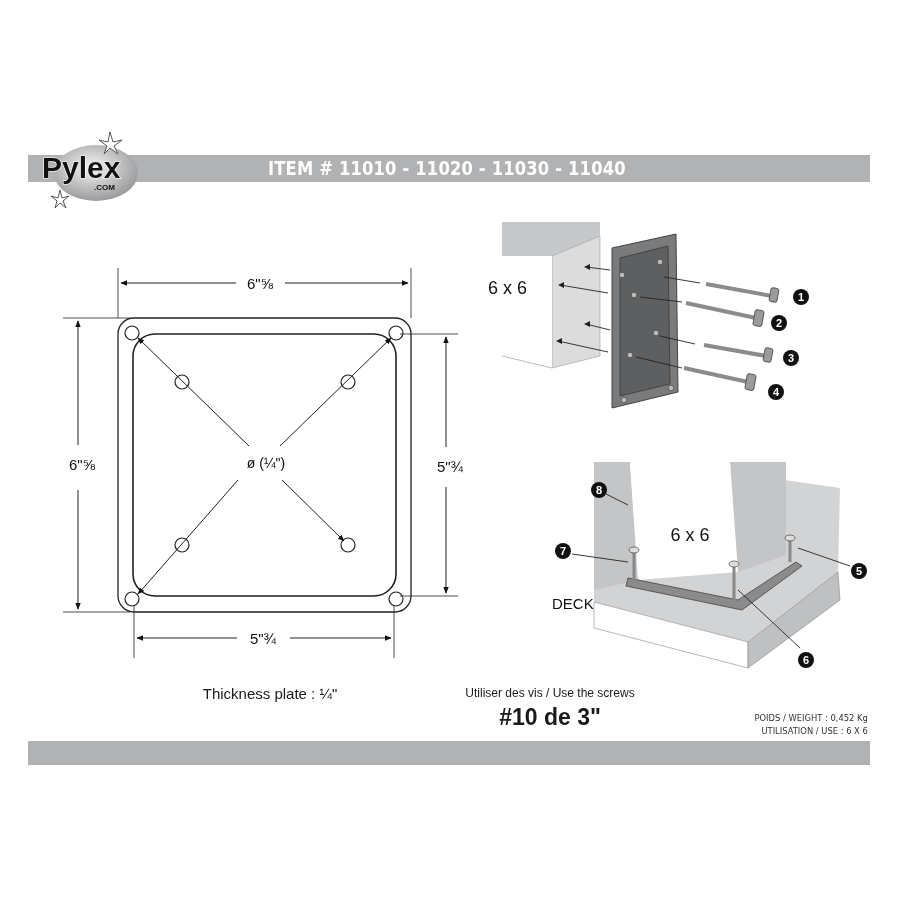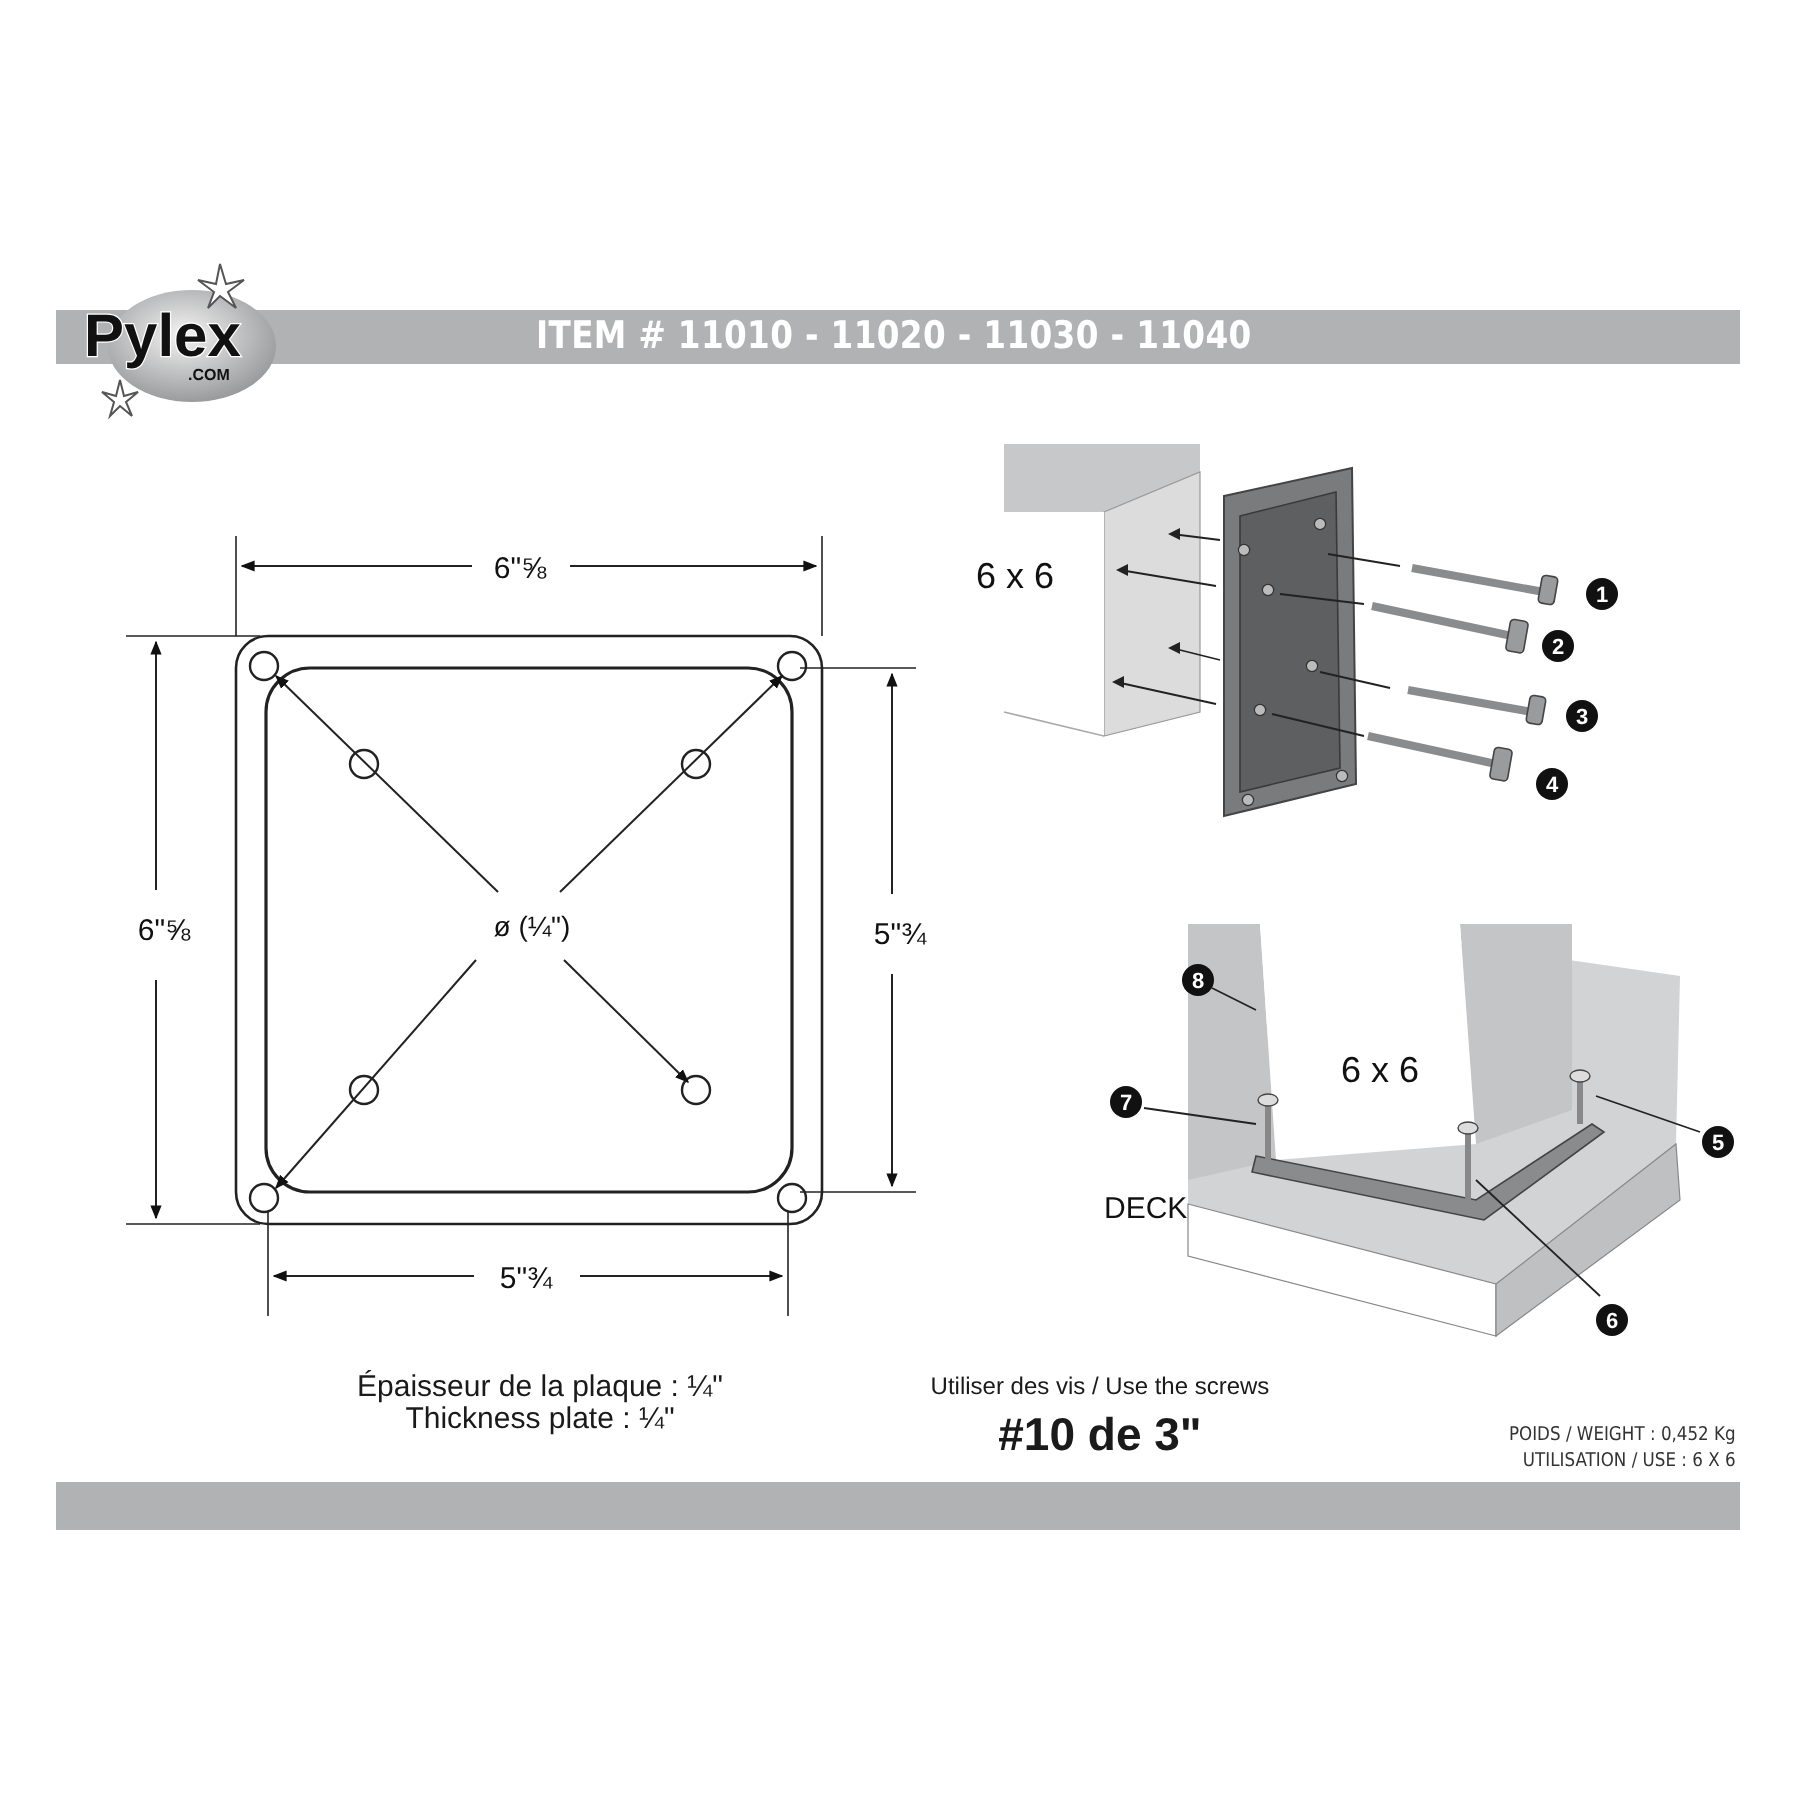--- a/index.html
+++ b/index.html
@@ -193,21 +193,20 @@
     <circle cx="563" cy="551" r="8" fill="#111"></circle>
       <text x="563" y="555" font-size="11" font-weight="bold" fill="#fff" text-anchor="middle">7</text>
     <circle cx="859" cy="571" r="8" fill="#111"></circle>
       <text x="859" y="575" font-size="11" font-weight="bold" fill="#fff" text-anchor="middle">5</text>
     <circle cx="806" cy="660" r="8" fill="#111"></circle>
       <text x="806" y="664" font-size="11" font-weight="bold" fill="#fff" text-anchor="middle">6</text>
   </g>
 </svg>
 
 <div class="abs note thickness">
-  <div>Épaisseur de la plaque : ¼"</div>
   <div>Thickness plate : ¼"</div>
 </div>
 <div class="abs note screw-sub">Utiliser des vis / Use the screws</div>
 <div class="abs note screw-main">#10 de 3"</div>
 
 <div class="abs specs">
   <div>POIDS / WEIGHT : 0,452 Kg</div>
   <div>UTILISATION / USE : 6 X 6</div>
 </div>
 

